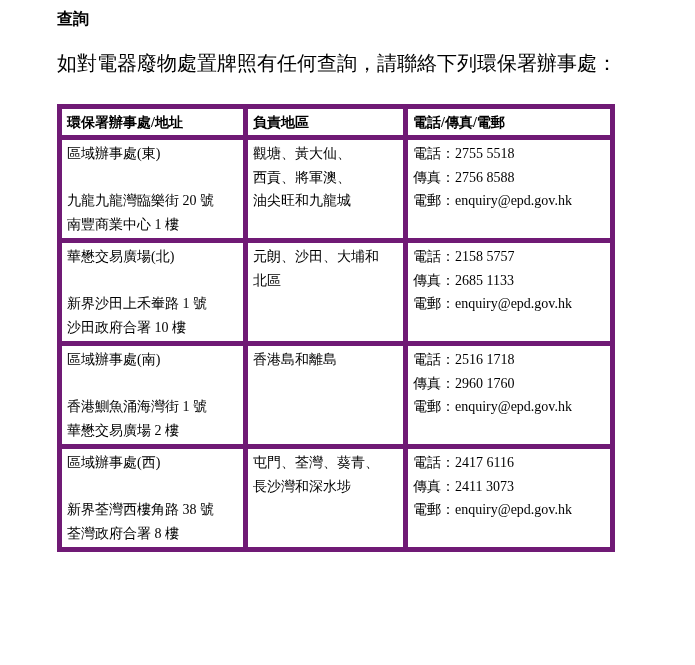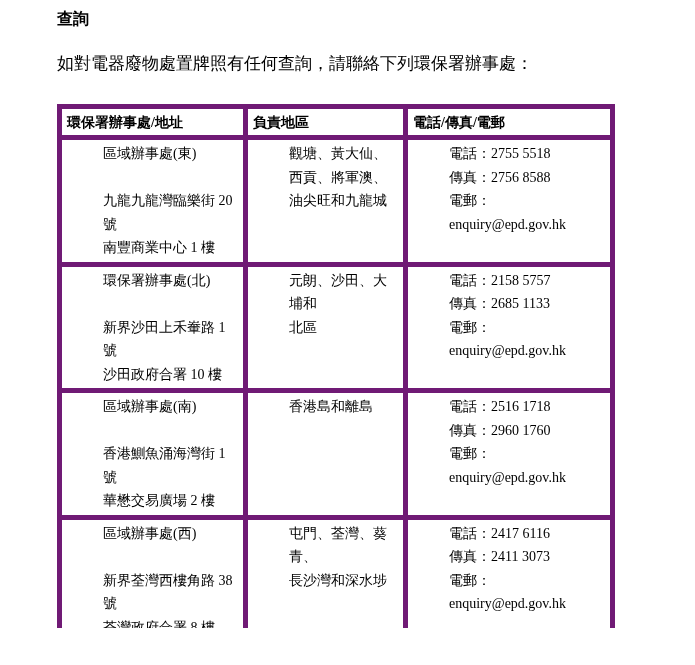--- a/index.html
+++ b/index.html
@@ -17,21 +17,21 @@
     box-sizing: border-box;
     padding: 10px 0 0 57px;
   }
   .doc-title {
     font-size: 16px;
     font-weight: bold;
     line-height: 17px;
     margin: 0;
   }
   .intro {
-    font-size: 17px;
+    font-size: 20px;
     line-height: 17px;
     margin: 28px 0 0 0;
   }
   table.offices {
     border-collapse: collapse;
     table-layout: fixed;
     width: 553px;
     margin-top: 32px;
     border: 2px solid #000000;
   }
@@ -51,21 +51,20 @@
     line-height: 21px;
     padding-top: 3px;
   }
   .col-office  { width: 186px; }
   .col-region  { width: 160px; }
   .col-contact { width: 207px; }
   .line {
     line-height: 23.5px;
     min-height: 23.5px;
     white-space: pre-wrap;
-    margin-left: 36px;
   }
 </style>
 </head>
 <body>
 
 <div class="page">
 
   <h1 class="doc-title">查詢</h1>
 
   <p class="intro">如對電器廢物處置牌照有任何查詢，請聯絡下列環保署辦事處：</p>
@@ -99,21 +98,21 @@
         </td>
         <td>
           <div class="line">電話：2755 5518</div>
           <div class="line">傳真：2756 8588</div>
           <div class="line">電郵：enquiry@epd.gov.hk</div>
         </td>
       </tr>
 
       <tr>
         <td>
-          <div class="line">環保署辦事處(北)</div>
+          <div class="line">華懋交易廣場(北)</div>
           <div class="line"></div>
           <div class="line">新界沙田上禾輋路 1 號</div>
           <div class="line">沙田政府合署 10 樓</div>
         </td>
         <td>
           <div class="line">元朗、沙田、大埔和</div>
           <div class="line">北區</div>
           <div class="line"></div>
         </td>
         <td>

